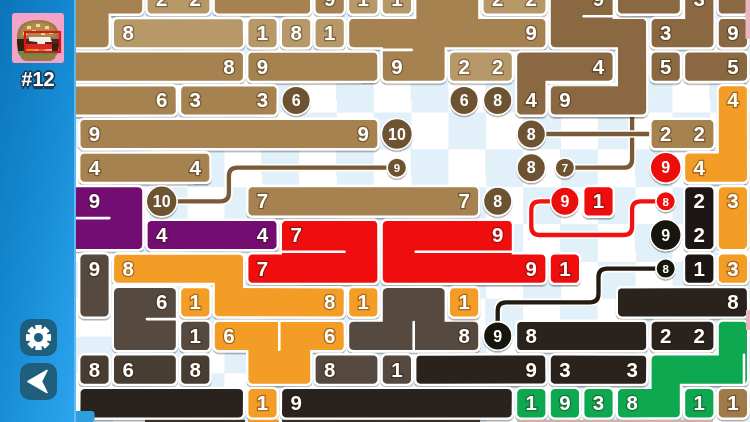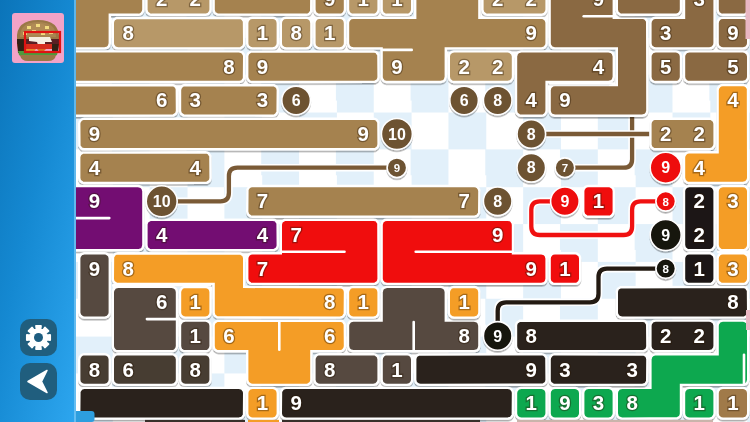--- a/index.html
+++ b/index.html
@@ -373,20 +373,21 @@
           <path d="M25 36 L34 36 L29 41 Z" fill="#d96c20"></path>
 
 <path d="M6 38 L46 38 L45 42 Q40 45 36 42 Q31 46 26 42 Q20 46 16 42 Q10 45 7 42 Z" fill="#4f9a3c"></path>
 
 <path d="M8 42 L44 42 Q43 48 36 48 L16 48 Q9 48 8 42 Z" fill="#9a7846"></path>
 
 <rect x="13" y="19" width="35" height="20" fill="none" stroke="#e01212" stroke-width="2.2"></rect>
 </svg>
 </div>
 
+<div id="lvl">#12</div>
 
 <div class="btn" style="top:319px">
 <svg width="37" height="37" viewBox="0 0 37 37">
 <path fill="#fff" stroke="#fff" stroke-width="2" stroke-linejoin="round" d="M16.11 6.95L20.89 6.95L20.41 10.12L23.08 11.22L24.98 8.64L28.36 12.02L25.78 13.92L26.88 16.59L30.05 16.11L30.05 20.89L26.88 20.41L25.78 23.08L28.36 24.98L24.98 28.36L23.08 25.78L20.41 26.88L20.89 30.05L16.11 30.05L16.59 26.88L13.92 25.78L12.02 28.36L8.64 24.98L11.22 23.08L10.12 20.41L6.95 20.89L6.95 16.11L10.12 16.59L11.22 13.92L8.64 12.02L12.02 8.64L13.92 11.22L16.59 10.12Z"></path>
 <circle cx="18.5" cy="18.5" r="4.5" fill="#1d5d80"></circle>
 </svg>
 </div>
 
 <div class="btn" style="top:363px">
 <svg width="37" height="37" viewBox="0 0 37 37">

